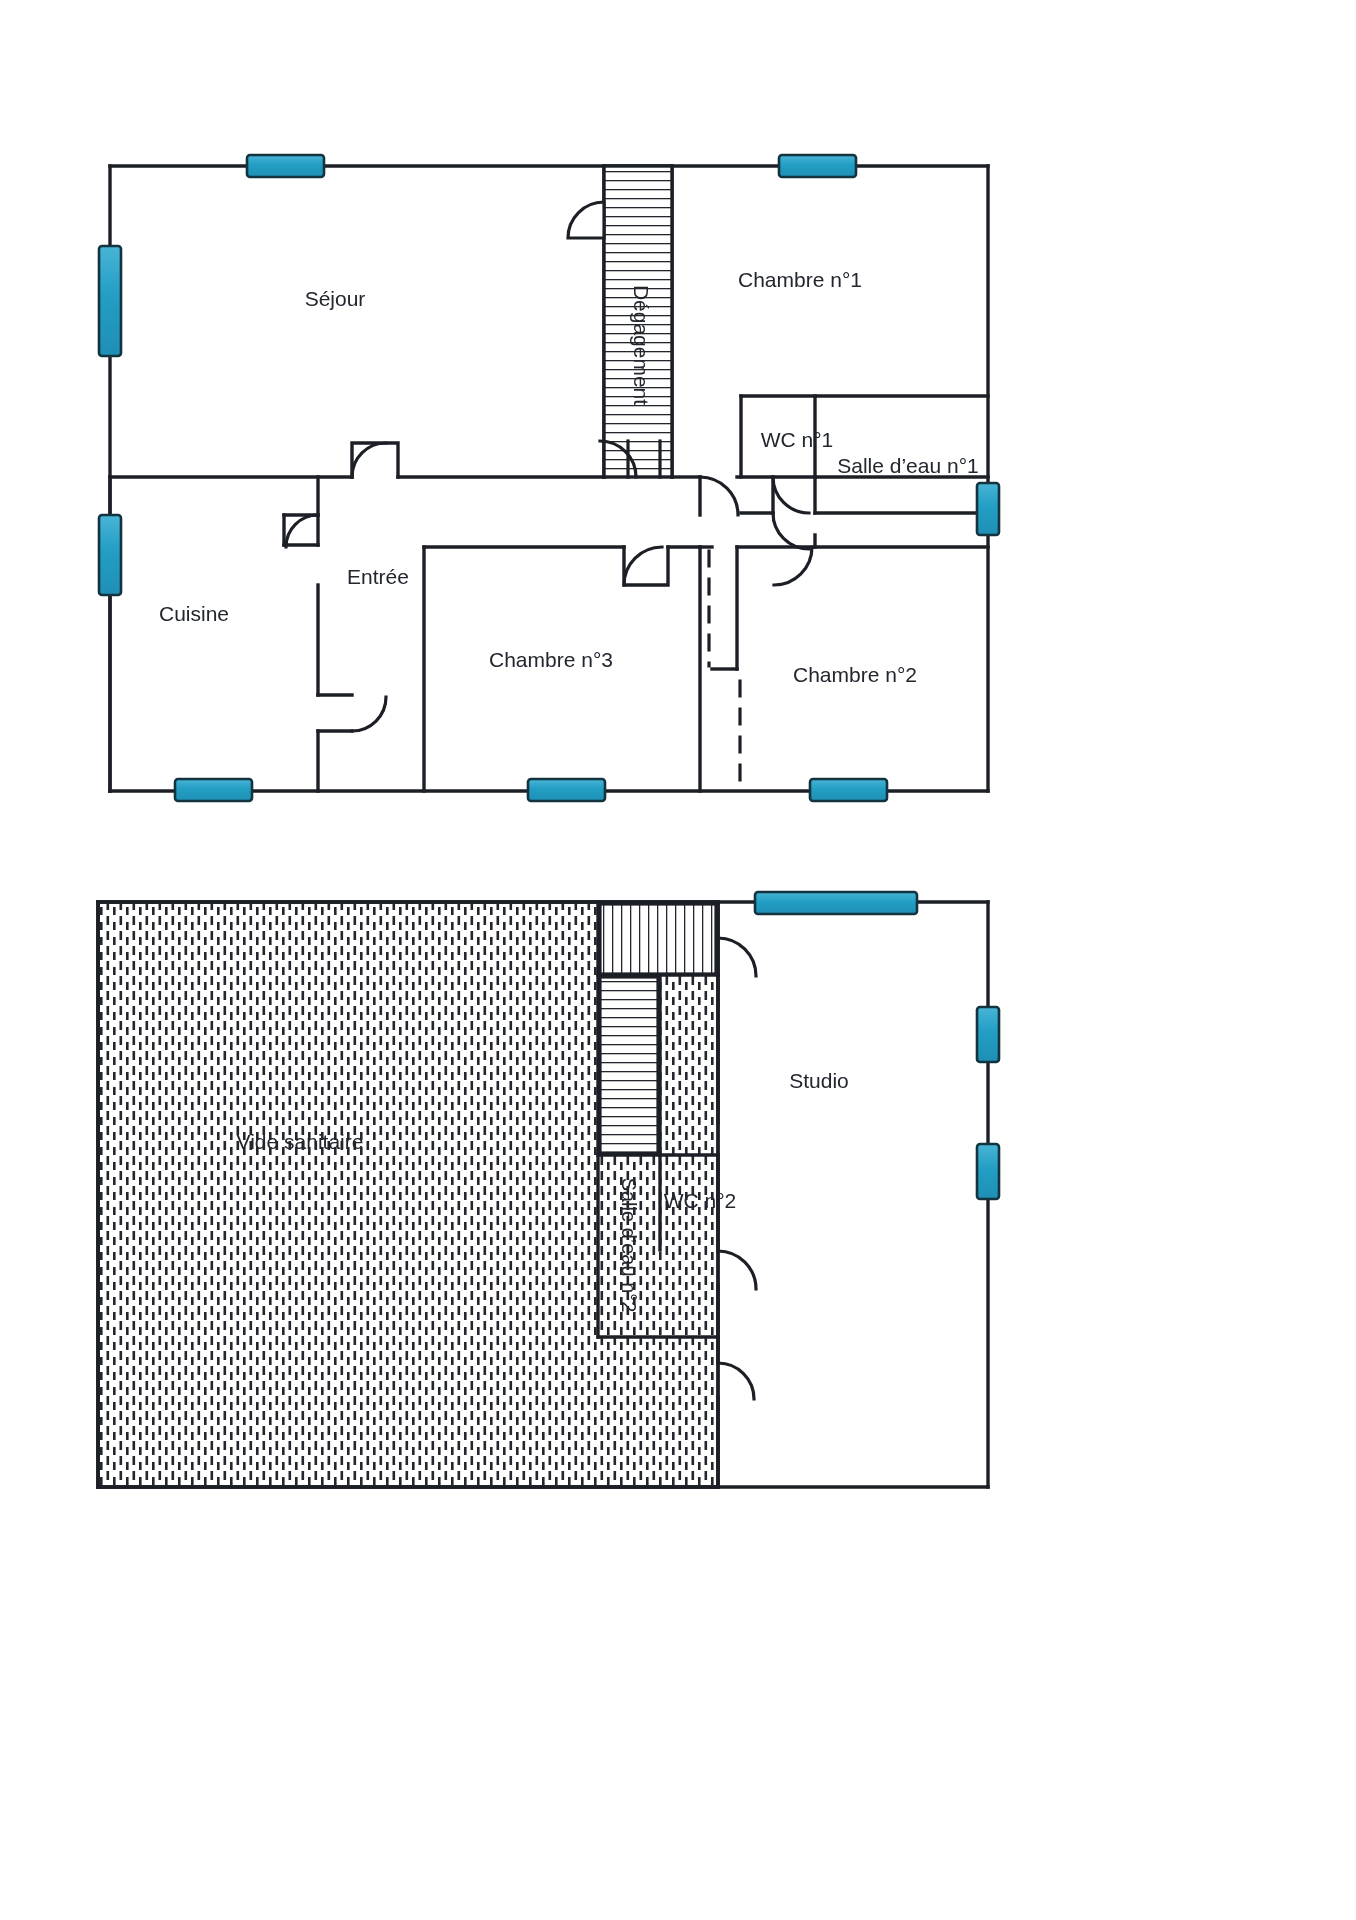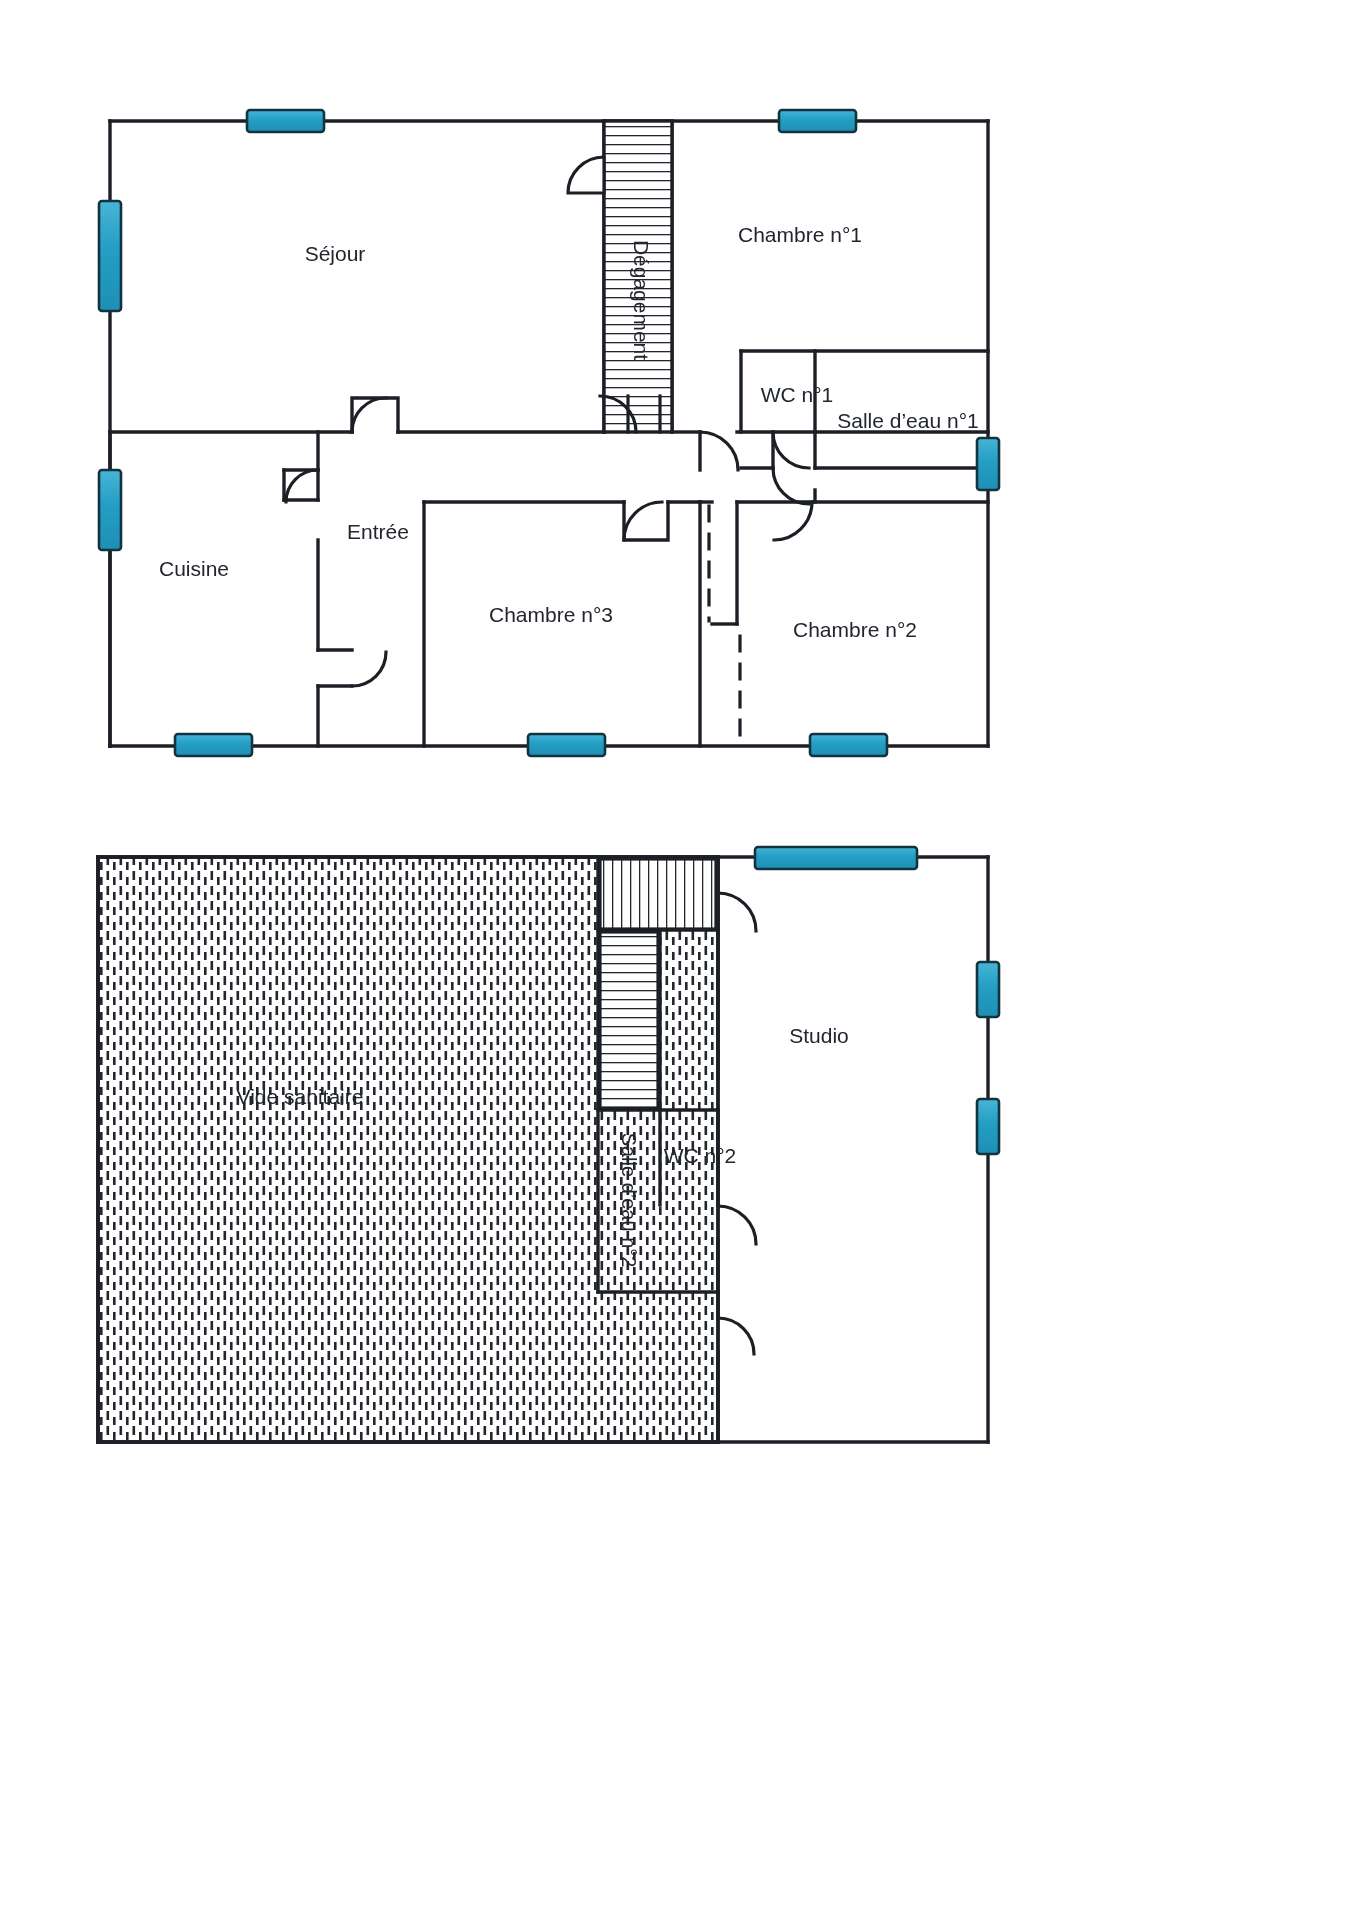--- a/index.html
+++ b/index.html
@@ -1,20 +1,20 @@
 <!DOCTYPE html>
 <html><head>
 <meta charset="utf-8">
 <style>
   html,body{margin:0;padding:0;background:#ffffff;}
   body{
     width:1356px;height:1920px;position:relative;overflow:hidden;
     font-family:"Liberation Sans", sans-serif;color:#1a1d24;
   }
-  #plan-root{position:absolute;inset:0;}
+  #plan-root{position:absolute;inset:0;margin-top:45px;}
   svg{display:block;}
   .lbl{
     font-family:"Liberation Sans", sans-serif;
     font-size:21px;fill:#22262e;
   }
   .lbl-sm{font-size:20px;}
 </style>
 </head>
 <body>
 

